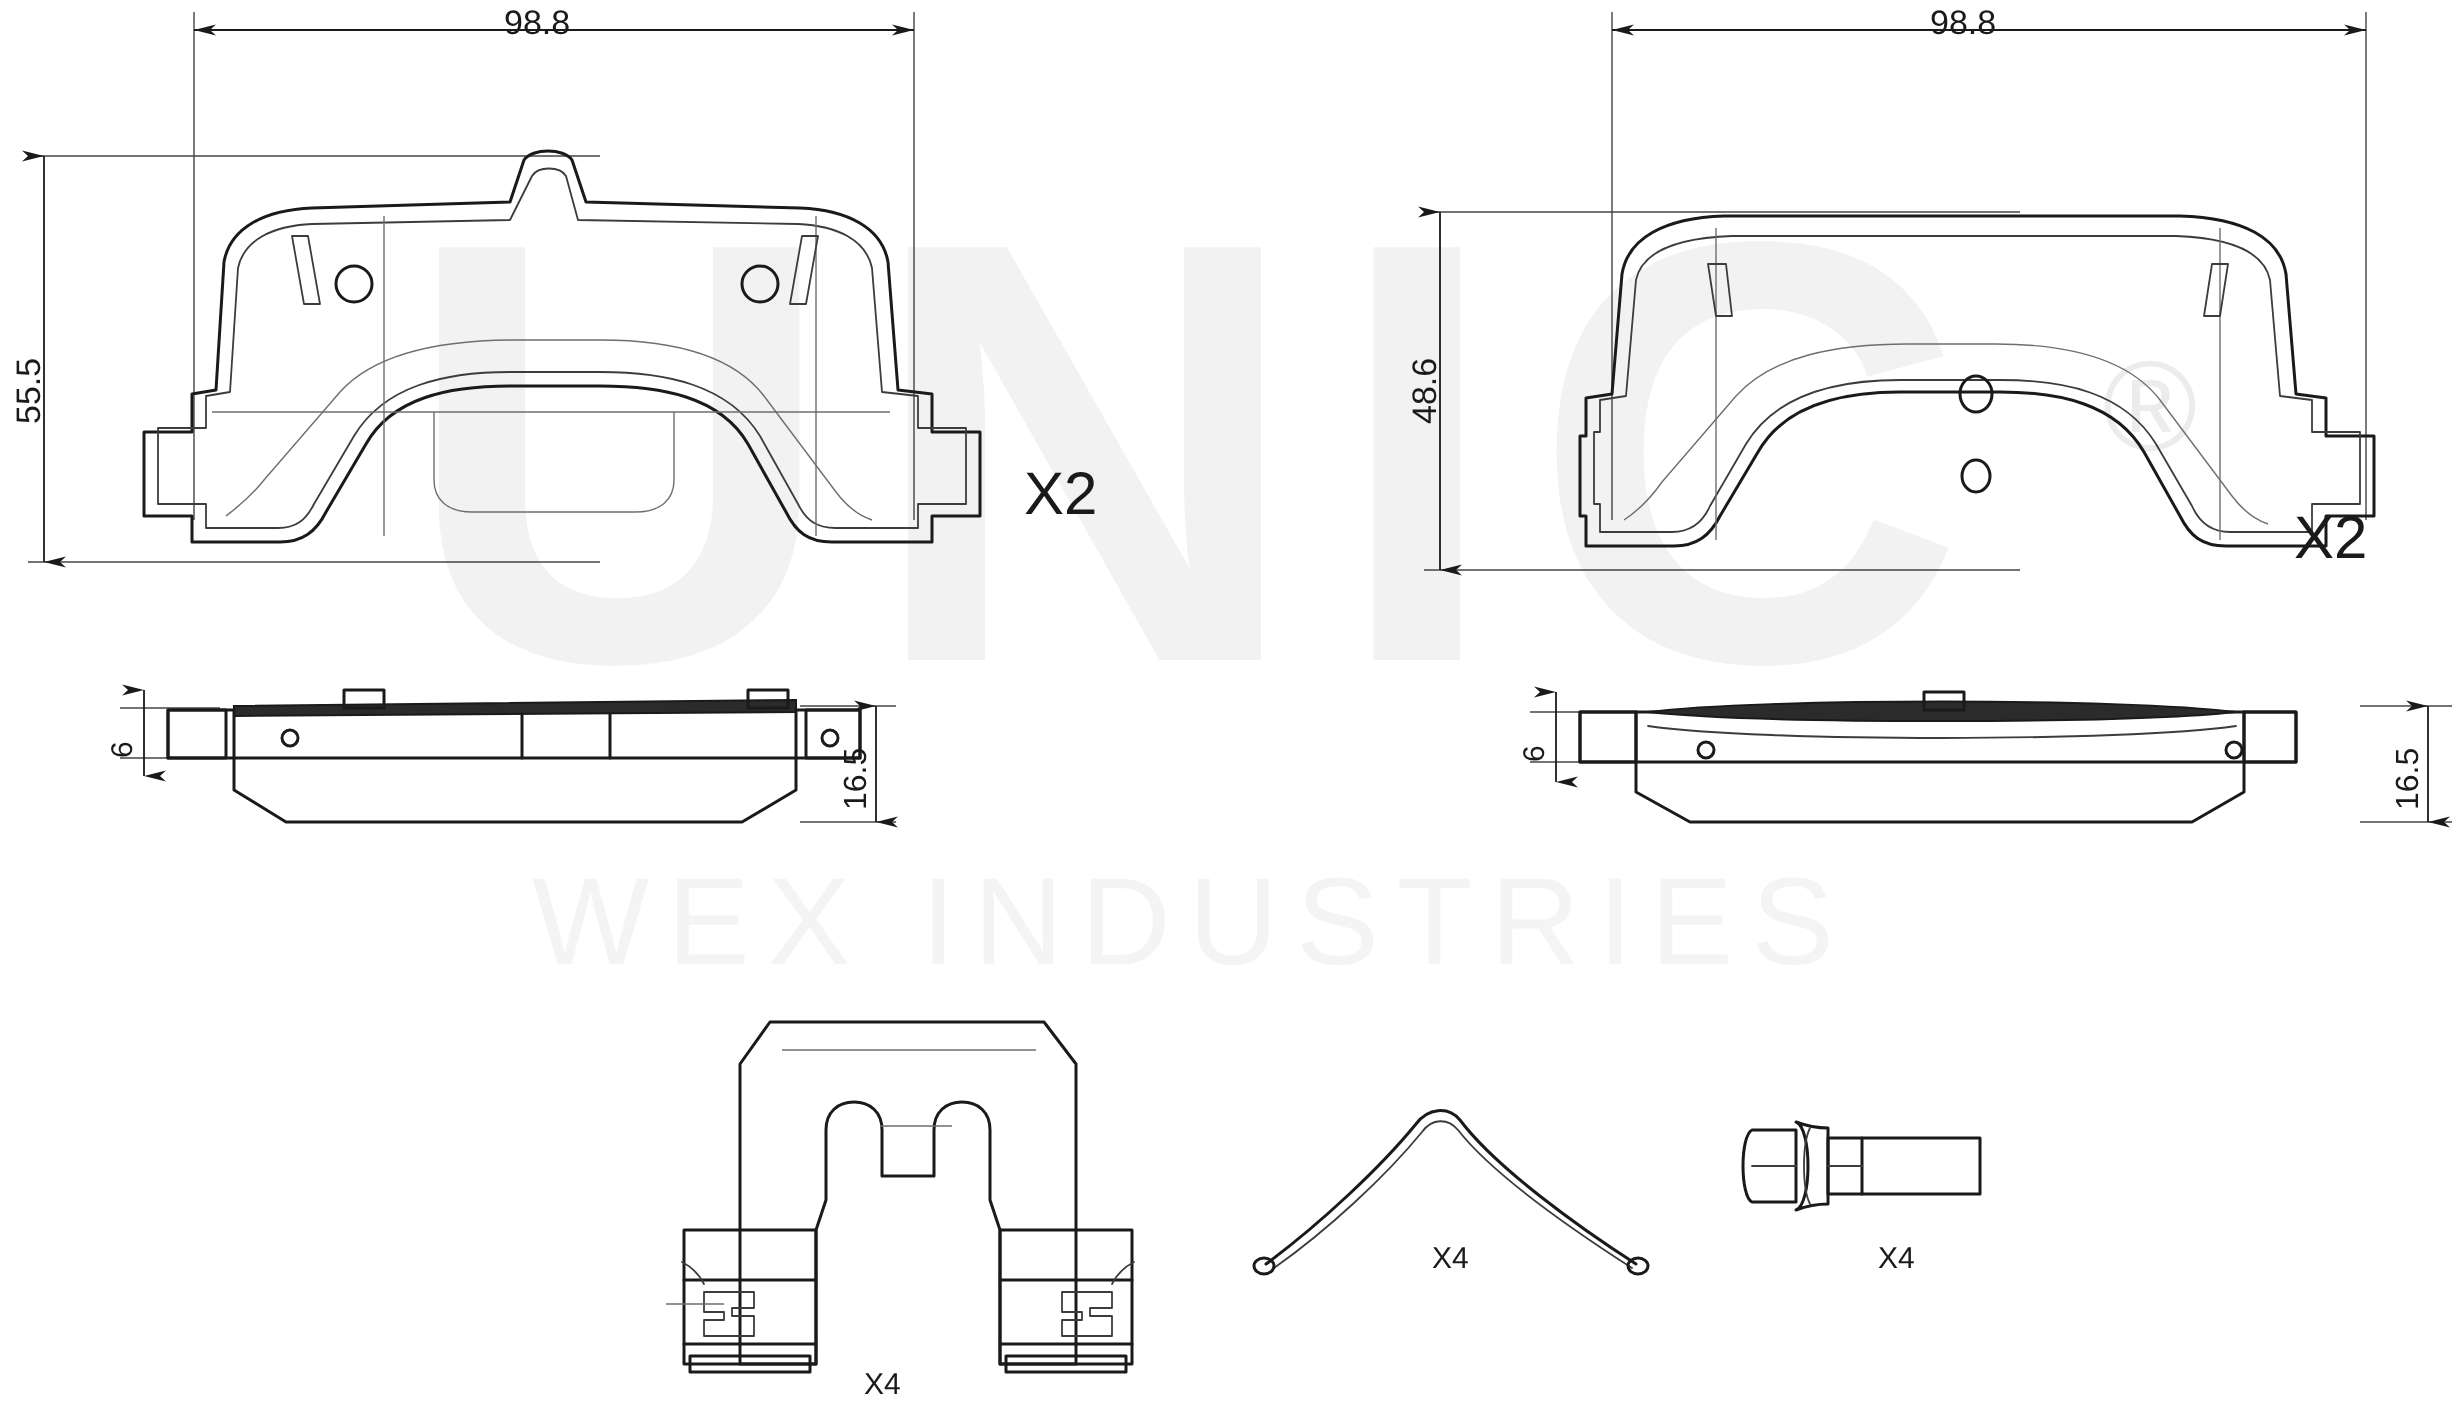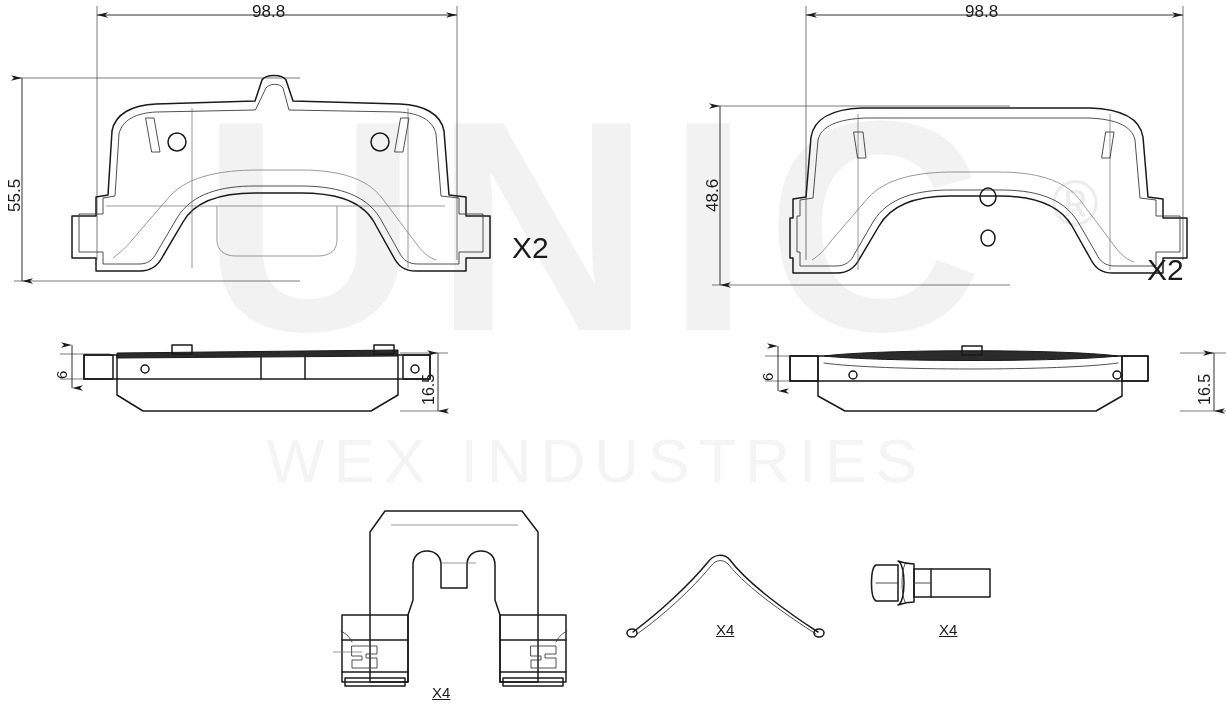--- a/index.html
+++ b/index.html
@@ -18,21 +18,21 @@
     color:#1a1a1a;
     white-space:nowrap;
     line-height:1;
   }
   .t-988{font-size:17px;}
   .t-555{font-size:17px;transform:rotate(-90deg);transform-origin:left top;}
   .t-486{font-size:17px;transform:rotate(-90deg);transform-origin:left top;}
   .t-6{font-size:15px;transform:rotate(-90deg);transform-origin:left top;}
   .t-165{font-size:16px;transform:rotate(-90deg);transform-origin:left top;}
   .t-x2{font-size:30px;}
-  .t-x4{font-size:15px;text-decoration:underline;}
+  .t-x4{font-size:15px;}
 </style>
 </head>
 <body>
 
 <div id="sheet">
 
   <svg class="layer" id="wm" viewBox="0 0 1226 707">
     <text id="wm-brand" x="600" y="330" text-anchor="middle" font-family="Liberation Sans, sans-serif" font-size="300" font-weight="bold" fill="#f2f2f2" letter-spacing="16">UNIC</text>
     <text id="wm-mark" x="1075" y="225" text-anchor="middle" font-family="Liberation Sans, sans-serif" font-size="64" fill="#ececec">®</text>
     <text id="wm-tag" x="596" y="482" text-anchor="middle" font-family="Liberation Sans, sans-serif" font-size="62" fill="#f4f4f4" letter-spacing="9">WEX INDUSTRIES</text>

